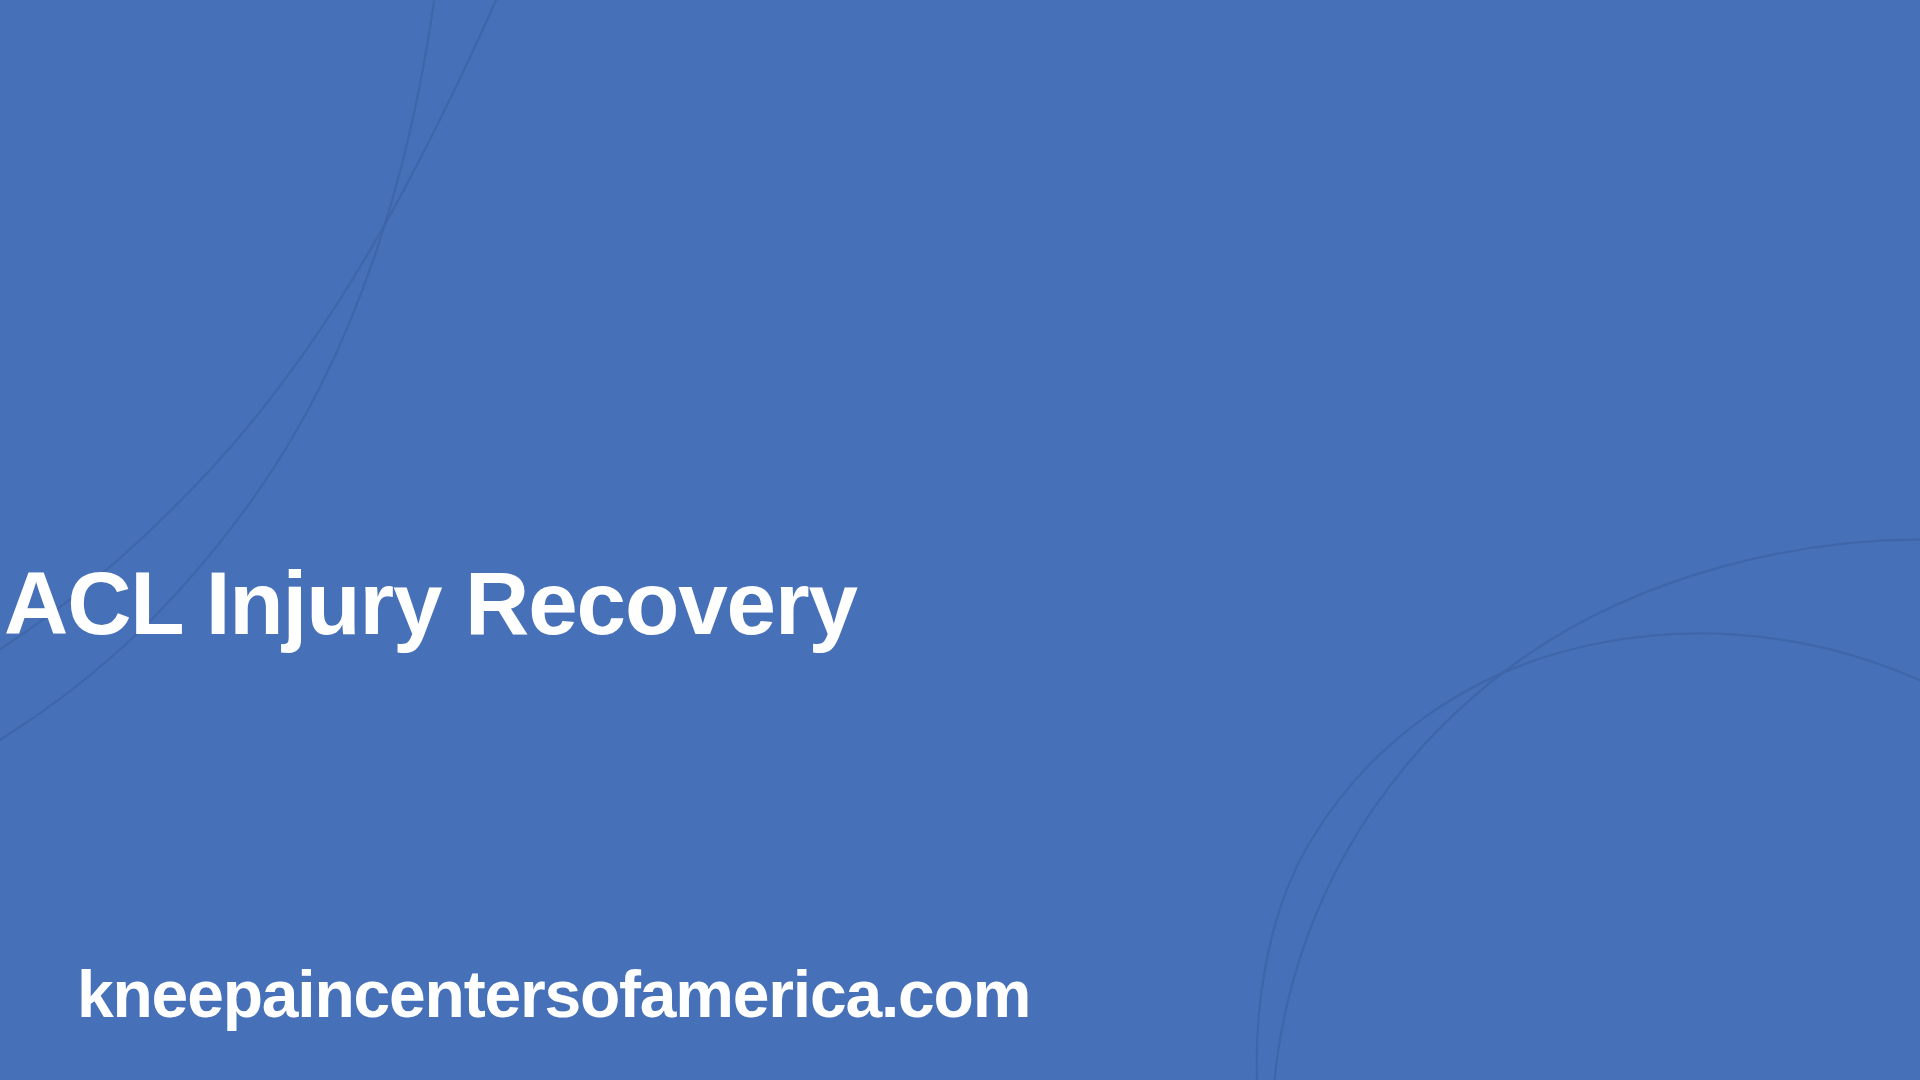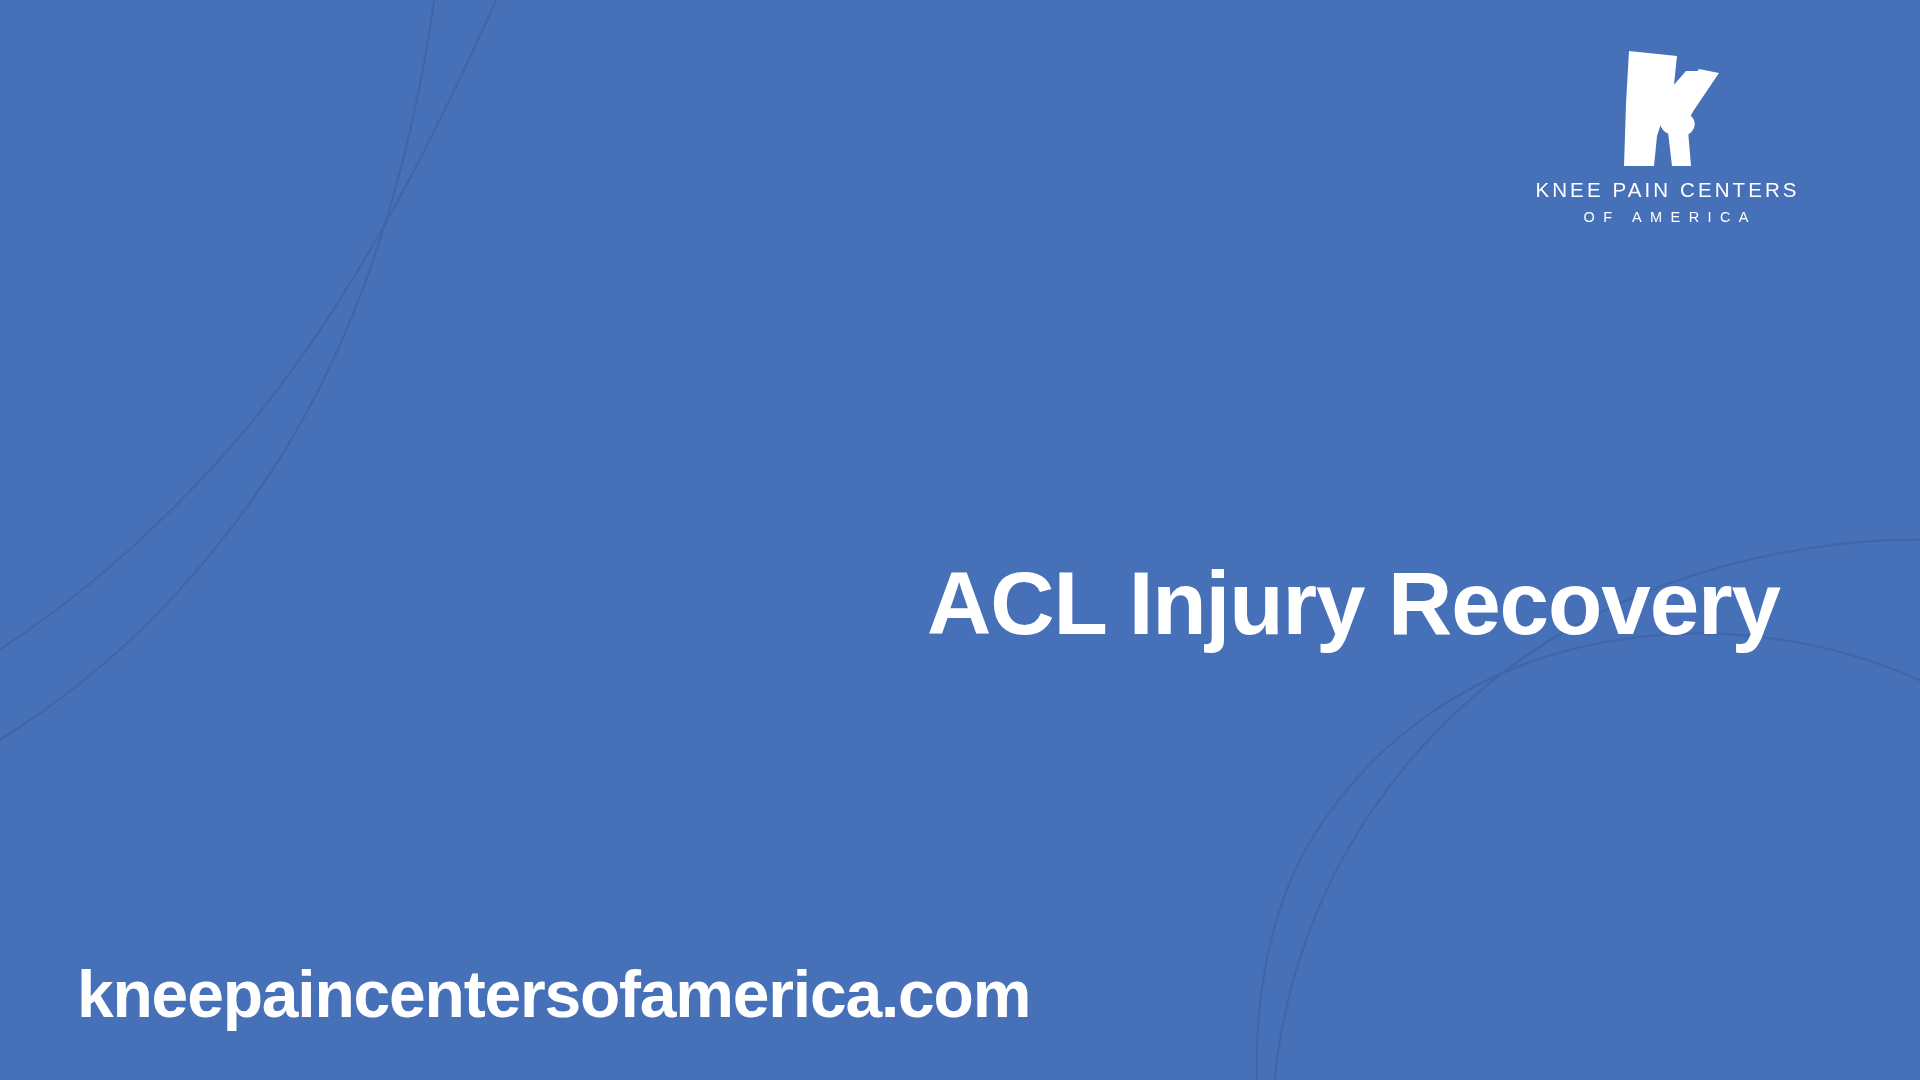--- a/index.html
+++ b/index.html
@@ -63,24 +63,24 @@
     font-weight: 400;
     letter-spacing: 8.4px;
     line-height: 1;
     white-space: nowrap;
     text-indent: 8.4px;
   }
 
   
   #headline {
     position: absolute;
-    left: 12px;
+    left: 4px;
     top: 499px;
     width: 1768px;
-    text-align: right;
+    text-align: left;
     color: #ffffff;
     font-size: 89px;
     font-weight: 700;
     letter-spacing: -1.1px;
     line-height: 1;
     white-space: nowrap;
   }
 
   
   #footer-url {
@@ -104,37 +104,18 @@
     <g fill="none" stroke="#3f66a8" stroke-width="2.2" stroke-linecap="round" opacity="0.92">
 
       <path d="M 505,-20 C 430,150 340,330 210,470 C 130,556 60,612 -20,662"></path>
       <path d="M 437,-20 C 412,170 358,352 252,500 C 168,617 80,693 -20,752"></path>
 
       <path d="M 1940,690 C 1840,640 1720,620 1600,643 C 1470,668 1370,742 1310,842 C 1268,912 1252,1010 1258,1100"></path>
       <path d="M 1940,540 C 1800,536 1640,575 1520,660 C 1400,746 1325,862 1292,985 C 1281,1026 1275,1065 1273,1100"></path>
     </g>
   </svg>
 
-  <div id="logo-lockup">
-
-    <svg id="logo-mark" viewBox="0 0 128 122" aria-hidden="true">
-      <g fill="#ffffff">
-
-        <path d="M 27 7 L 75 12 L 70 60 Q 60 74 55 92 L 52 122 L 22 122 L 24 60 Z"></path>
-
-        <path d="M 84 27 L 102 27 L 76 62 Q 70 71 72 79 L 58 74 Q 56 62 63 51 Z"></path>
-
-        <path d="M 62 72 Q 74 64 86 70 Q 95 75 92 84 Q 88 93 76 92 Q 63 91 59 83 Q 57 76 62 72 Z"></path>
-
-        <path d="M 97 25 L 117 29 L 92 66 Q 85 76 86 86 L 89 122 L 70 122 L 66 88 Q 64 72 74 58 Z"></path>
-      </g>
-    </svg>
-
-    <div id="logo-wordmark-primary">KNEE PAIN CENTERS</div>
-
-    <div id="logo-wordmark-secondary">OF AMERICA</div>
-  </div>
 
   <h1 id="headline">ACL Injury Recovery</h1>
 
   <div id="footer-url">kneepaincentersofamerica.com</div>
 
 </div>
 
 </body></html>

